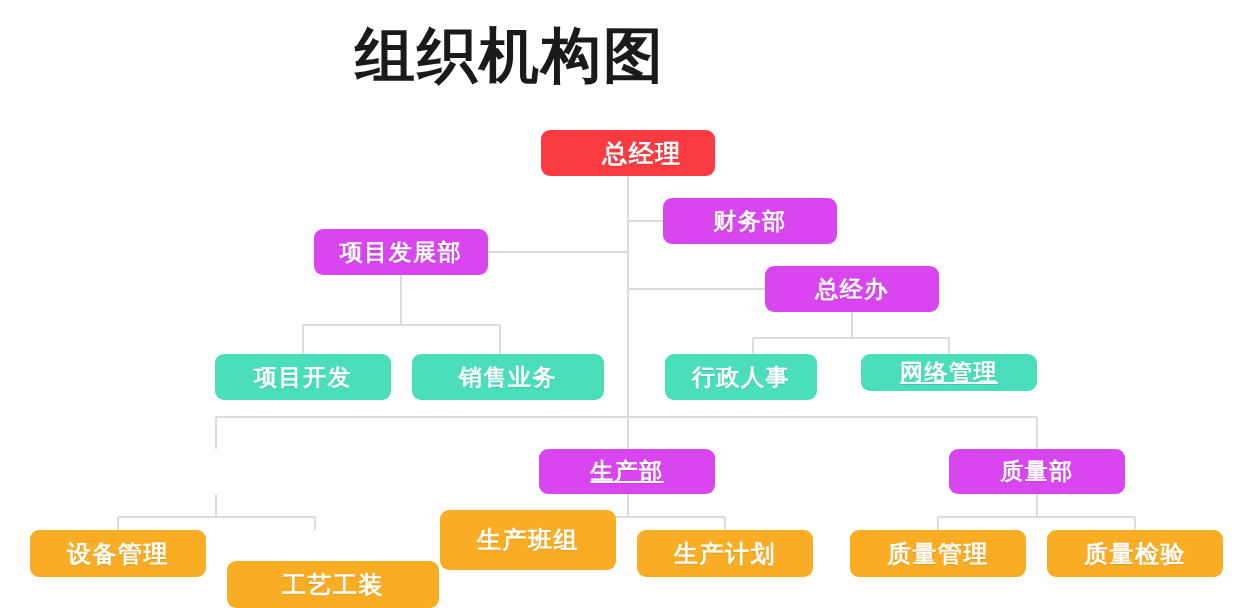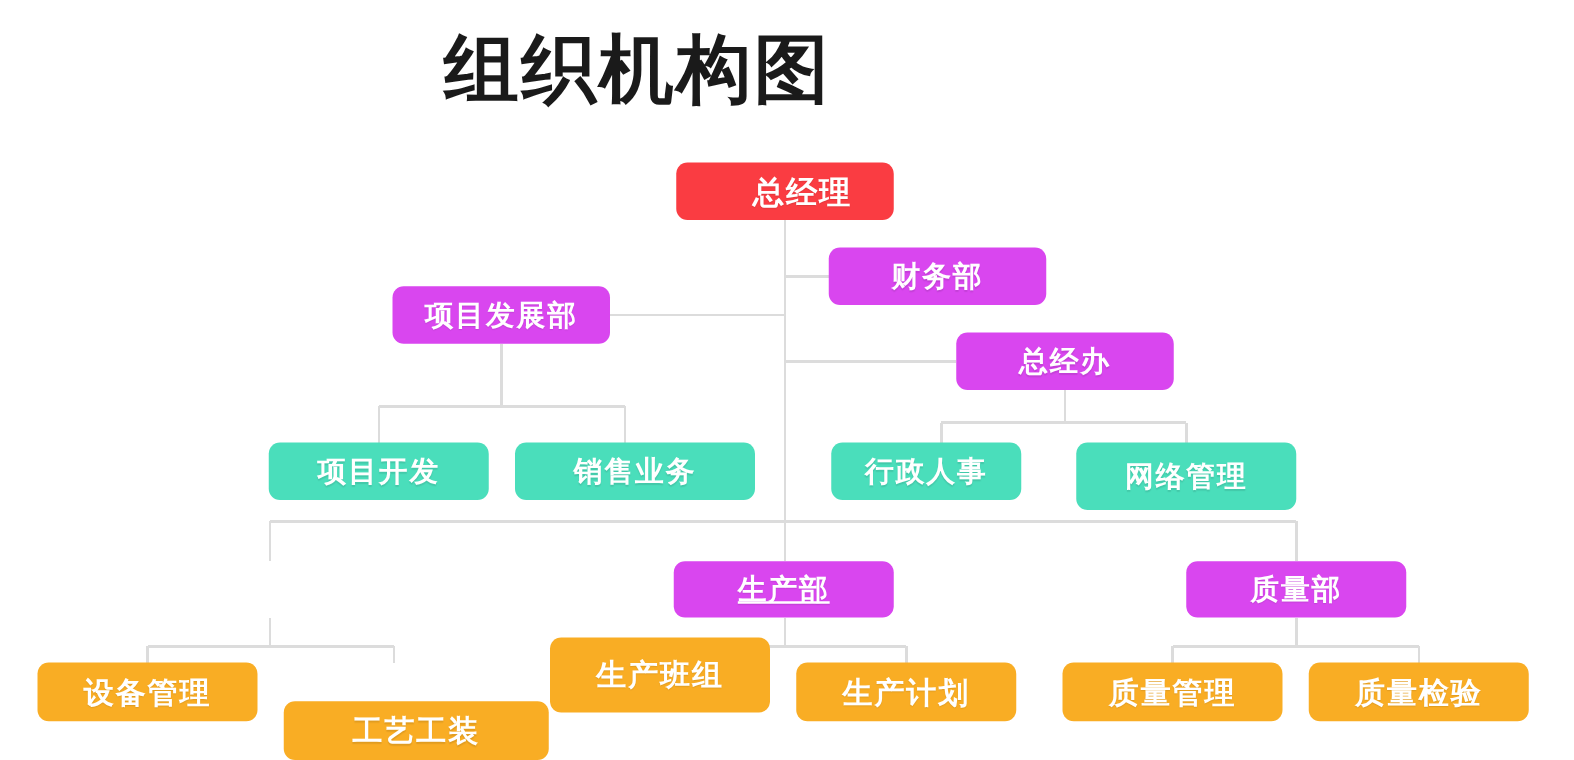--- a/index.html
+++ b/index.html
@@ -119,21 +119,21 @@
   <div class="node blue lvl-dept" style="left:314px;top:229px;width:174px;height:46px;">项目发展部</div>
 
   <div class="node green lvl-sub" style="left:215px;top:354px;width:176px;height:46px;">项目开发</div>
 
   <div class="node blue lvl-dept" style="left:765px;top:266px;width:174px;height:46px;">总经办</div>
 
   <div class="node green lvl-sub" style="left:412px;top:354px;width:192px;height:46px;">销售业务</div>
 
   <div class="node green lvl-sub" style="left:665px;top:354px;width:152px;height:46px;">行政人事</div>
 
-  <div class="node green lvl-sub" style="left:861px;top:354px;width:176px;height:54px;">网络管理</div>
+  <div class="node green lvl-sub" style="left:861px;top:354px;width:176px;height:37px;text-decoration:underline;">网络管理</div>
 
 
   <div class="node blue lvl-dept" style="left:539px;top:449px;width:176px;height:45px;text-decoration:underline;">生产部</div>
 
   <div class="node blue lvl-dept" style="left:949px;top:449px;width:176px;height:45px;">质量部</div>
 
   <div class="node orange lvl-leaf" style="left:30px;top:530px;width:176px;height:47px;">设备管理</div>
 
   <div class="node orange lvl-leaf" style="left:227px;top:561px;width:212px;height:47px;text-align:center;">工艺工装</div>
 

